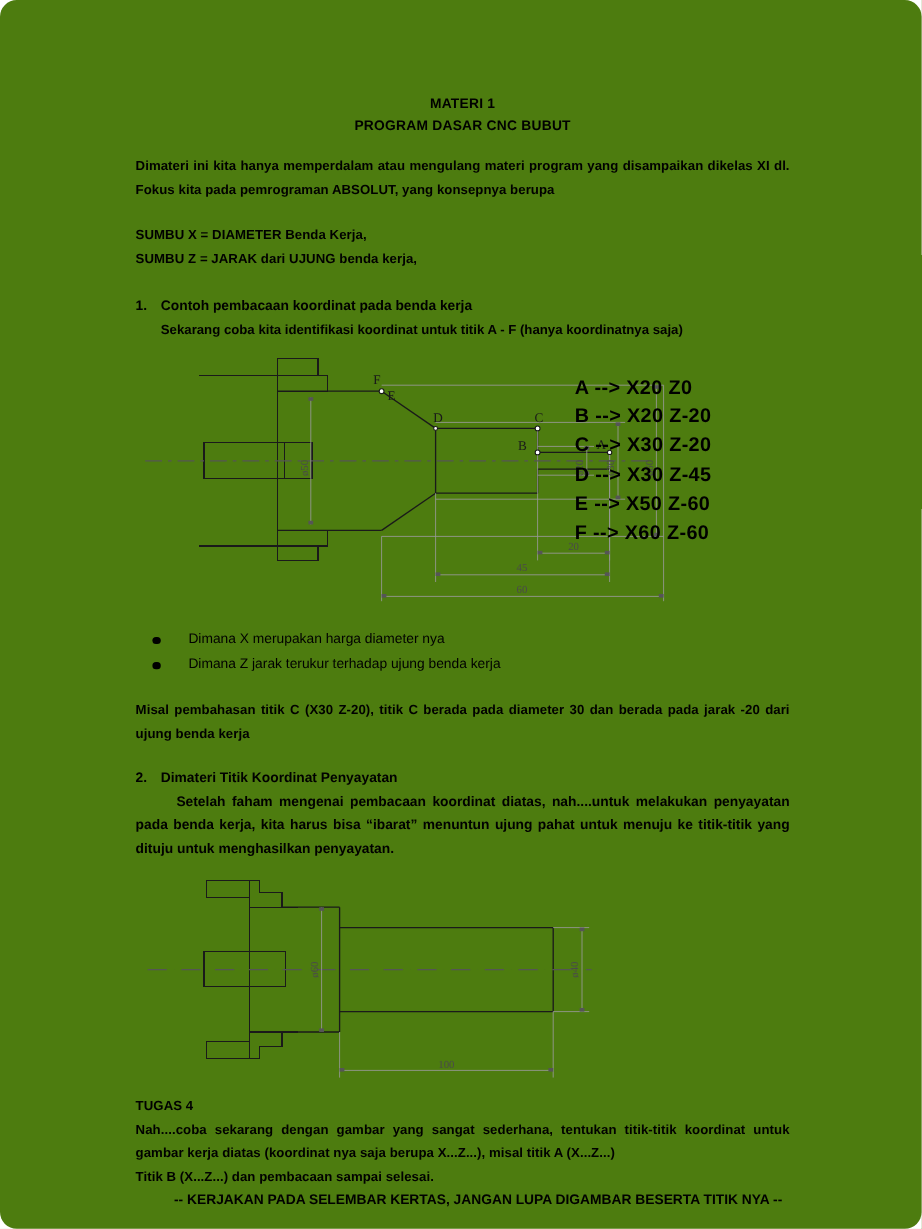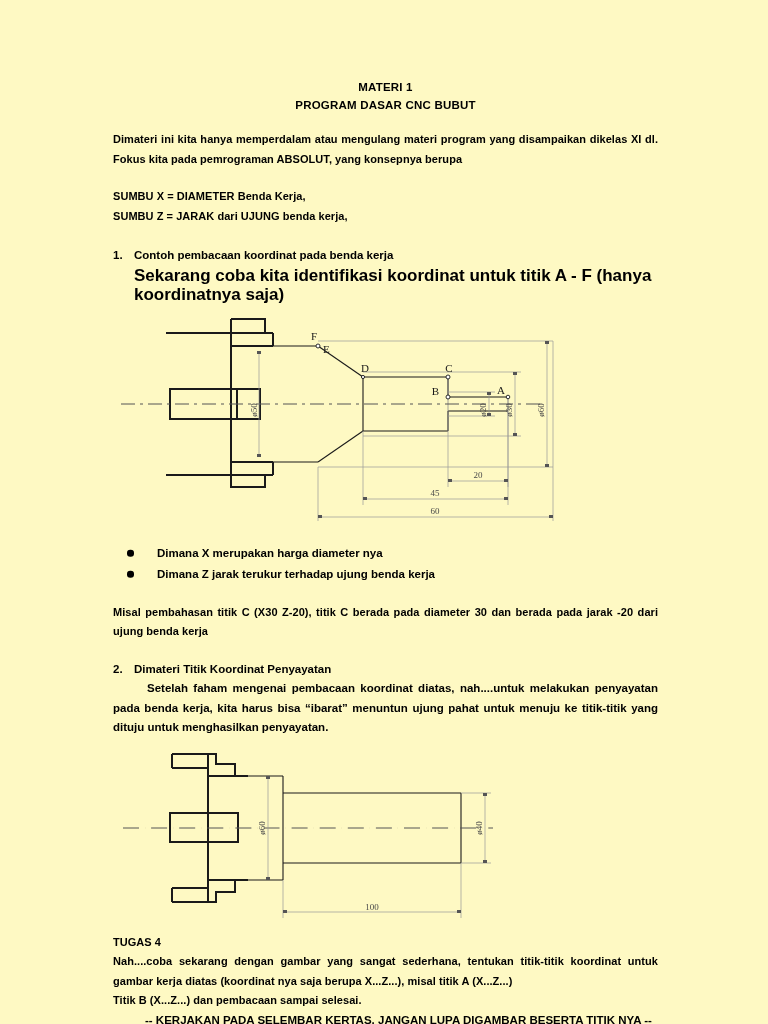--- a/index.html
+++ b/index.html
@@ -13,21 +13,22 @@
     position: relative;
     font-family: "Liberation Sans", sans-serif;
     color: #000000;
     overflow: hidden;
   }
   .page {
     position: absolute;
     left: 0; top: 0;
     width: 768px;
     height: 1024px;
-    background: #fef9c3;
+    background: #4d7c0f;
+    border-radius: 14px;
   }
   .content {
     position: absolute;
     left: 113px;
     top: 78px;
     width: 545px;
   }
 
   
   .title-block {
@@ -57,29 +58,29 @@
     position: relative;
     padding-left: 21px;
   }
   .list-num {
     position: absolute;
     left: 0;
     top: 0;
   }
   .sub-line {
     font-weight: bold;
-    font-size: 17px;
+    font-size: 11px;
     line-height: 19.5px;
     padding-left: 21px;
   }
 
   .bullet-row {
     position: relative;
     padding-left: 44px;
-    font-weight: bold;
+    font-weight: normal;
     font-size: 11.5px;
     line-height: 21px;
   }
   .bullet-dot {
     position: absolute;
     left: 14px;
     top: 50%;
     transform: translateY(-50%);
     width: 6.5px;
     height: 6.5px;
@@ -289,20 +290,28 @@
         <text class="dim-txt" x="0" y="0" transform="translate(144,95) rotate(-90)" text-anchor="middle">ø50</text>
         <text class="dim-txt" x="0" y="0" transform="translate(373,95) rotate(-90)" text-anchor="middle">ø20</text>
         <text class="dim-txt" x="0" y="0" transform="translate(399,95) rotate(-90)" text-anchor="middle">ø30</text>
         <text class="dim-txt" x="0" y="0" transform="translate(431,95) rotate(-90)" text-anchor="middle">ø60</text>
 
         <text class="dim-txt" x="365" y="163" text-anchor="middle">20</text>
         <text class="dim-txt" x="322" y="181" text-anchor="middle">45</text>
         <text class="dim-txt" x="322" y="199" text-anchor="middle">60</text>
       </svg>
 
+      <div class="coord-list">
+        <div>A --&gt; X20 Z0</div>
+        <div>B --&gt; X20 Z-20</div>
+        <div>C --&gt; X30 Z-20</div>
+        <div>D --&gt; X30 Z-45</div>
+        <div>E --&gt; X50 Z-60</div>
+        <div>F --&gt; X60 Z-60</div>
+      </div>
     </div>
 
     <div class="spacer-20"></div>
 
     <div class="bullet-row">
       <span class="bullet-dot"></span>
       <span>Dimana X merupakan harga diameter nya</span>
     </div>
     <div class="bullet-row">
       <span class="bullet-dot"></span>

